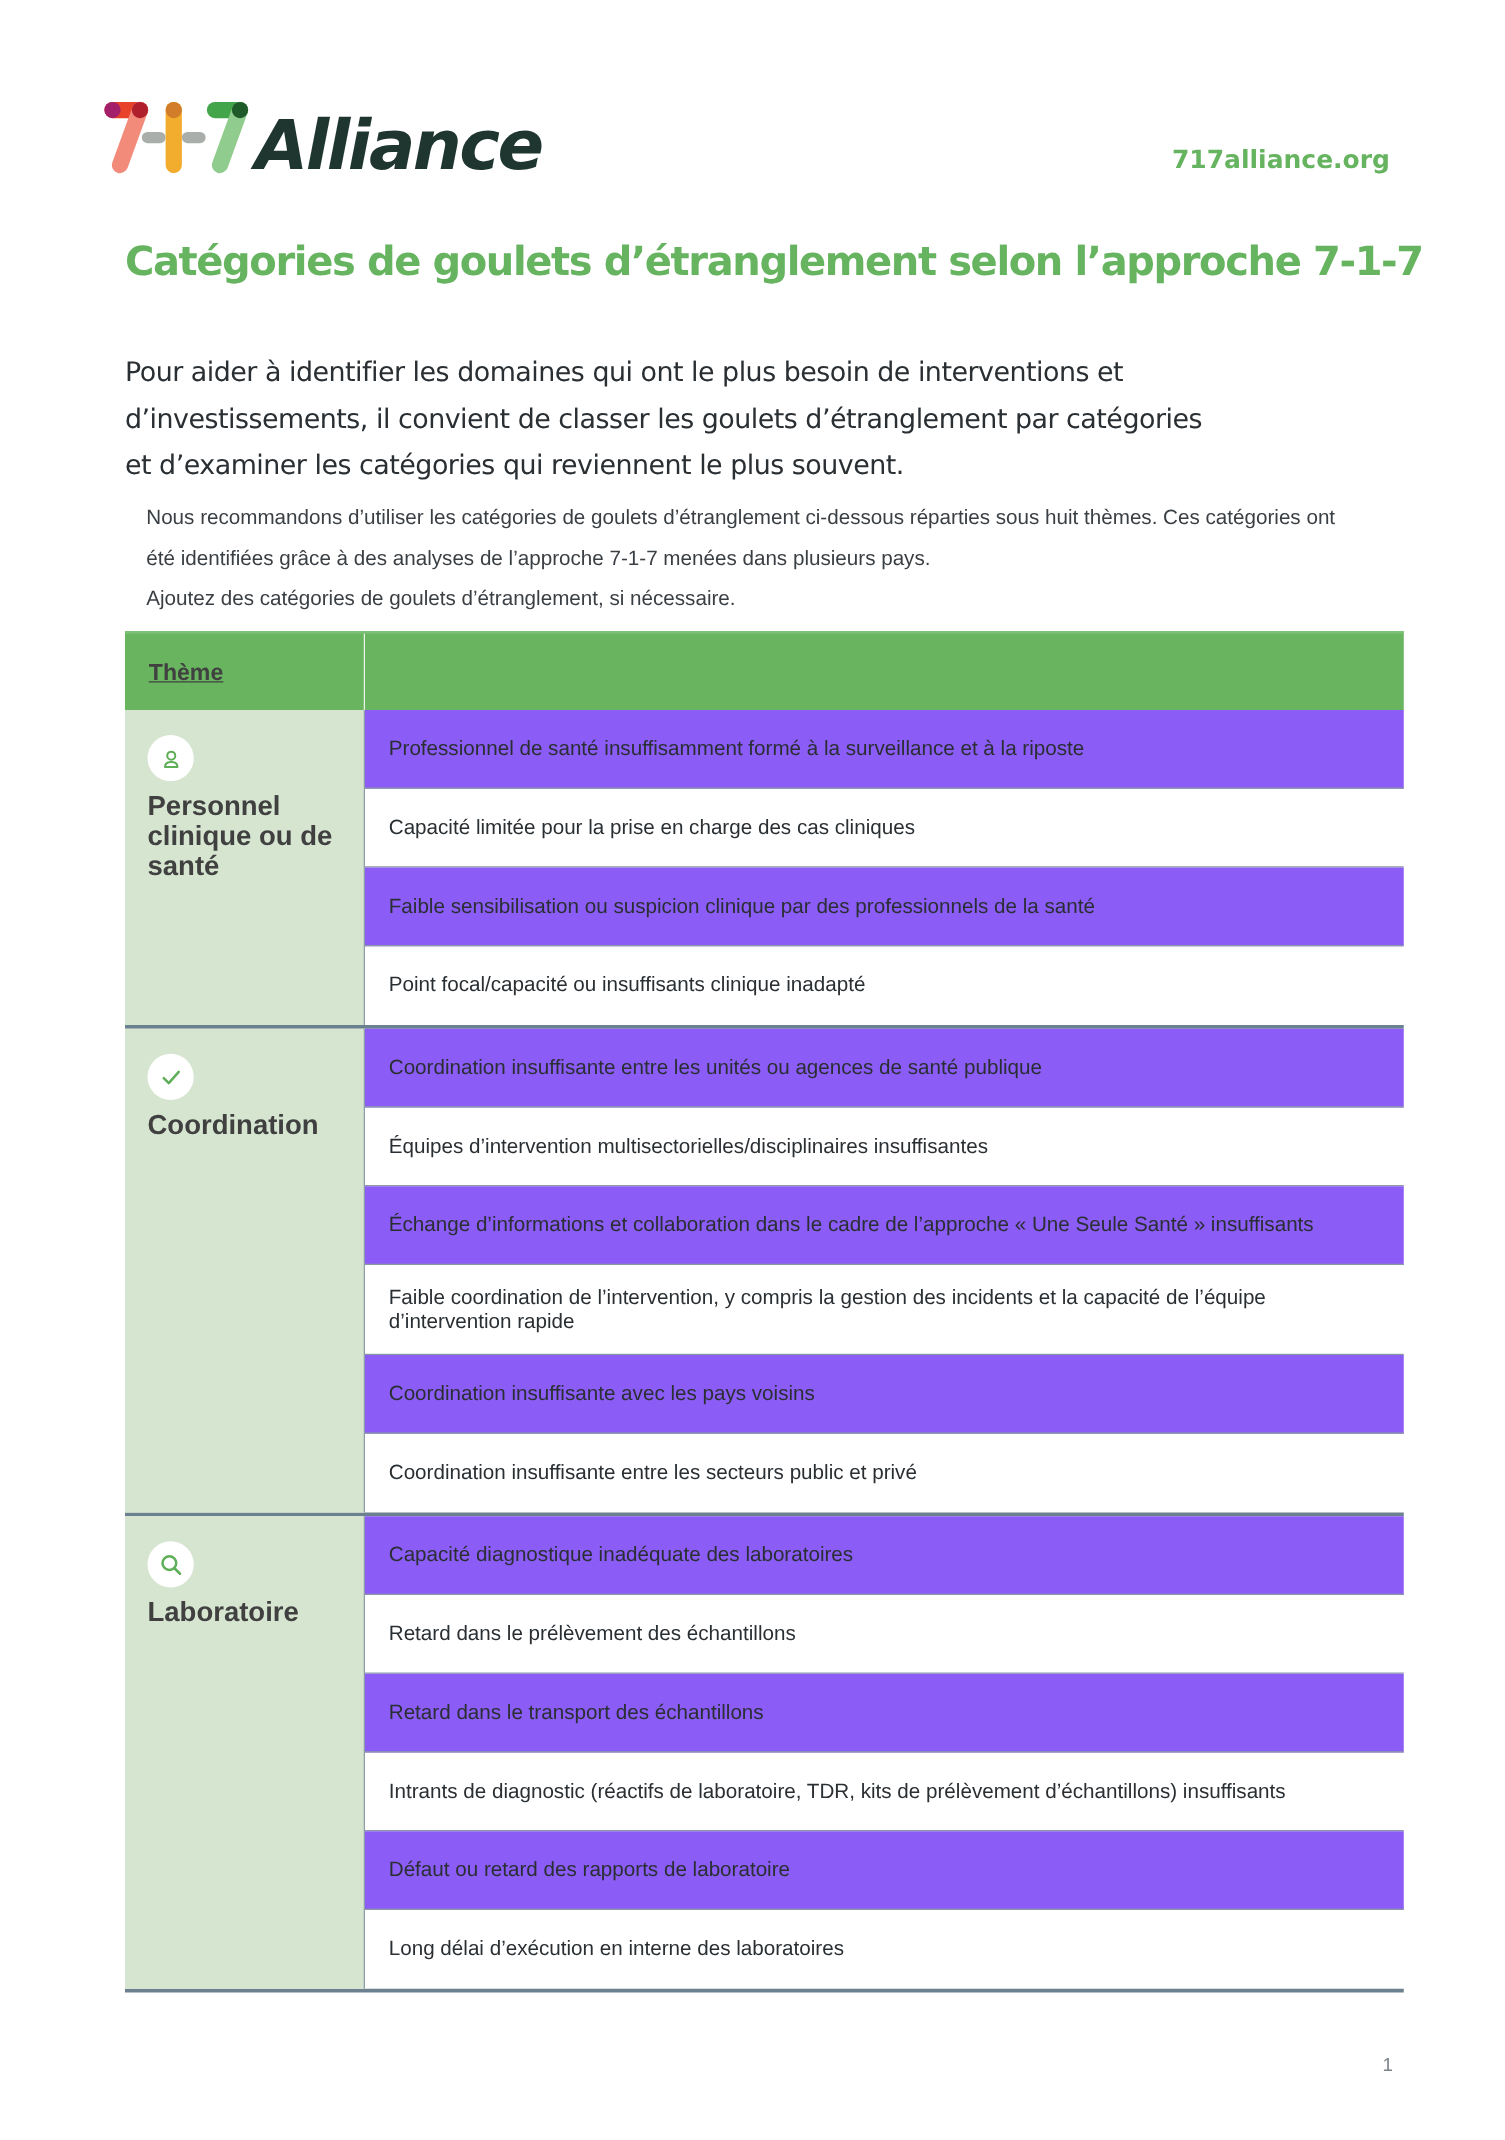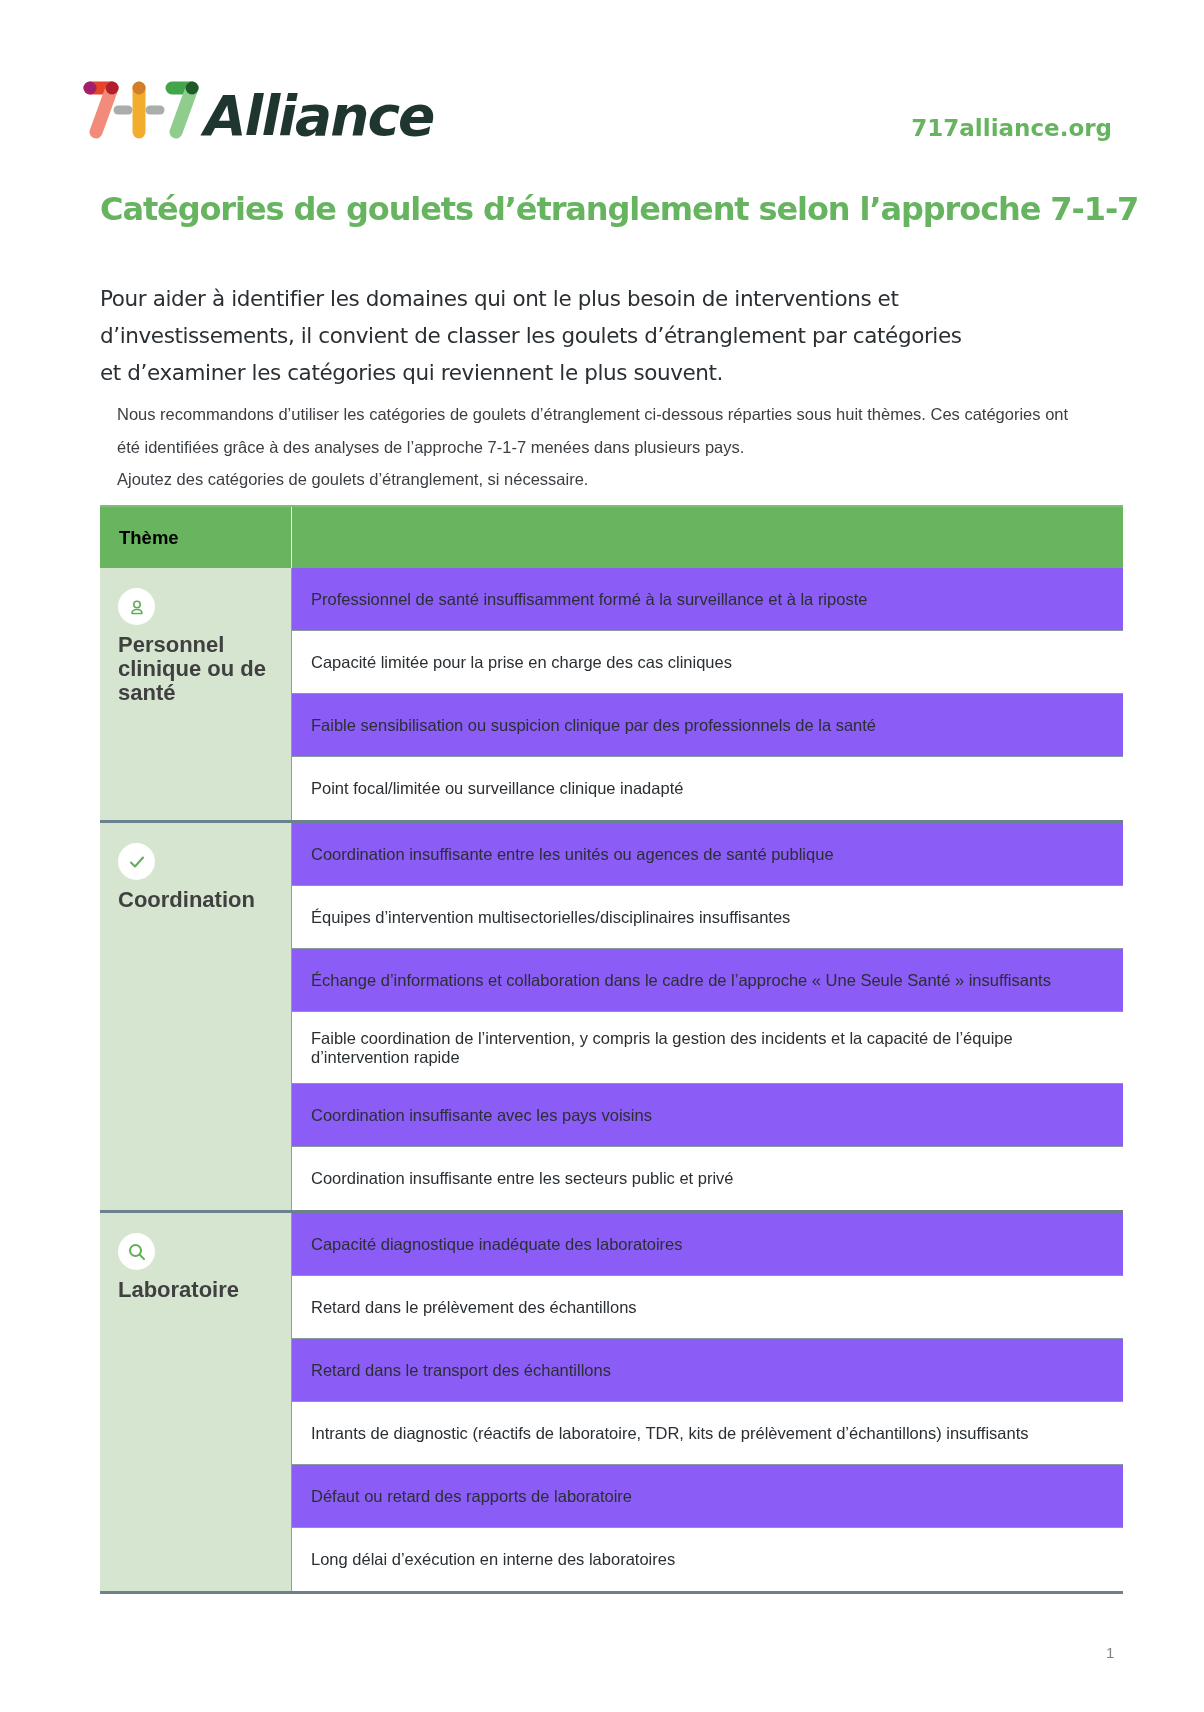--- a/index.html
+++ b/index.html
@@ -3,33 +3,33 @@
   <meta charset="utf-8">
   <style>
     * { box-sizing: border-box; margin: 0; padding: 0; }
     html, body { width: 1204px; height: 1712px; background: #ffffff; }
     body { position: relative; font-family: "Liberation Sans", "DejaVu Sans", sans-serif; color: #2a2f33; overflow: hidden; }
 
     .logo { position: absolute; left: 82px; top: 80px; height: 60px; display: flex; align-items: flex-end; }
     .logo svg { display: block; }
     .logo-word { font-family: "DejaVu Sans", sans-serif; font-weight: bold; font-style: italic; font-size: 55px; color: #1f3530; letter-spacing: -2px; line-height: 1; margin-left: 4px; transform: translateY(4px); }
 
-    .site-url { position: absolute; right: 92px; top: 115px; font-family: "DejaVu Sans", sans-serif; font-weight: bold; font-size: 23px; color: #66b45f; text-align: right; }
+    .site-url { position: absolute; right: 92px; top: 115px; font-family: "DejaVu Sans", sans-serif; font-weight: bold; font-size: 20px; color: #66b45f; text-align: right; }
 
     .page-title { position: absolute; left: 100px; top: 190px; font-family: "DejaVu Sans", sans-serif; font-weight: bold; font-size: 32px; color: #66b45f; letter-spacing: -1.1px; white-space: nowrap; }
 
     .intro { position: absolute; left: 100px; top: 280px; width: 900px; font-family: "DejaVu Sans", sans-serif; font-size: 21.5px; line-height: 37px; color: #2a2f33; letter-spacing: -0.4px; }
     .intro span { display: block; white-space: nowrap; }
 
     .note { position: absolute; left: 117px; top: 398px; width: 1030px; font-family: "Liberation Sans", sans-serif; font-size: 16.5px; line-height: 32.5px; color: #3a3f44; }
     .note span { display: block; white-space: nowrap; }
 
     .table { position: absolute; left: 100px; top: 505px; width: 1023px; }
     .thead { display: flex; height: 63px; background: #68b45f; border-top: 2px solid #7cc075; }
-    .thead div { color: #000000; font-weight: bold; font-size: 18.5px; display: flex; align-items: center; padding-left: 19px; }
+    .thead div { color: #404040; font-weight: bold; font-size: 18.5px; display: flex; align-items: center; padding-left: 19px; text-decoration: underline; }
     .th-theme { width: 192px; border-right: 1px solid #e9f4e7; }
     .th-cat { flex: 1; }
 
     .group { display: flex; border-bottom: 3px solid #6b8190; }
     .theme-cell { width: 192px; background: #d6e5d0; border-right: 1px solid #8d9ea8; padding: 20px 0 0 18px; }
     .theme-icon { width: 37px; height: 37px; border-radius: 50%; background: #ffffff; display: flex; align-items: center; justify-content: center; margin-bottom: 8px; }
     .theme-label { font-weight: bold; font-size: 22px; line-height: 24px; color: #404040; width: 170px; }
 
     .rows { flex: 1; }
     .row { height: 63px; display: flex; align-items: center; padding-left: 19px; font-size: 16.5px; color: #2a2f33; border-bottom: 1px solid #8a9aa4; }
@@ -92,21 +92,21 @@
           <circle cx="8" cy="5.5" r="3.2"></circle>
           <path d="M3 14.5 Q3 10.5 8 10.5 Q13 10.5 13 14.5 Z" stroke-linejoin="round"></path>
         </svg>
       </div>
       <div class="theme-label">Personnel clinique ou de santé</div>
     </div>
     <div class="rows">
       <div class="row alt">Professionnel de santé insuffisamment formé à la surveillance et à la riposte</div>
       <div class="row">Capacité limitée pour la prise en charge des cas cliniques</div>
       <div class="row alt">Faible sensibilisation ou suspicion clinique par des professionnels de la santé</div>
-      <div class="row">Point focal/limitée ou surveillance clinique inadapté</div>
+      <div class="row">Point focal/capacité ou insuffisants clinique inadapté</div>
     </div>
   </div>
 
   <div class="group">
     <div class="theme-cell">
       <div class="theme-icon">
         <svg width="18" height="18" viewBox="0 0 18 18" fill="none" stroke="#5fae58" stroke-width="2" stroke-linecap="round" stroke-linejoin="round">
           <path d="M3 9.5 L7 13.5 L15 4.5"></path>
         </svg>
       </div>

